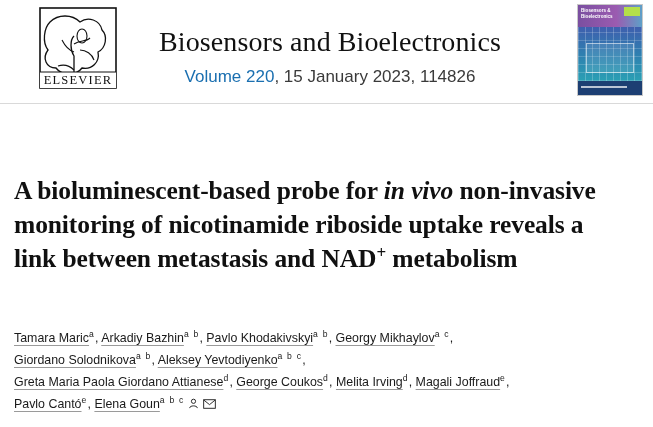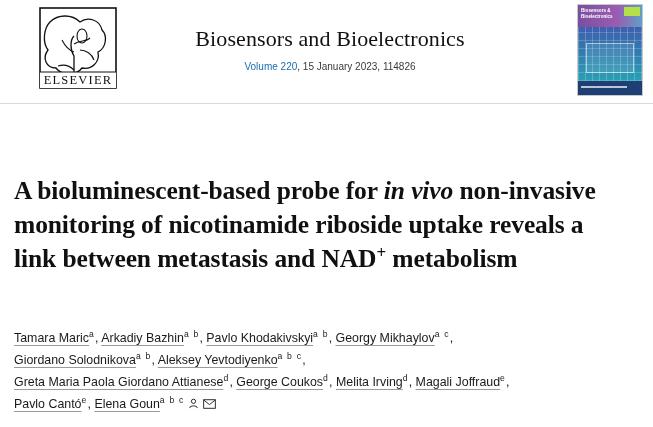--- a/index.html
+++ b/index.html
@@ -47,28 +47,28 @@
 
   .journal-block {
     position: absolute;
     left: 120px;
     top: 26px;
     width: 420px;
     text-align: center;
   }
   .journal-title {
     font-family: "Liberation Serif", serif;
-    font-size: 22px;
+    font-size: 28px;
     letter-spacing: 0.1px;
     color: #111111;
   }
   .journal-meta {
     margin-top: 9px;
     font-family: "Liberation Sans", sans-serif;
-    font-size: 10px;
+    font-size: 17px;
     color: #3a3a3a;
   }
   .journal-meta .vol {
     color: #1a6fb0;
   }
 
   .cover {
     position: absolute;
     right: 10px;
     top: 4px;

